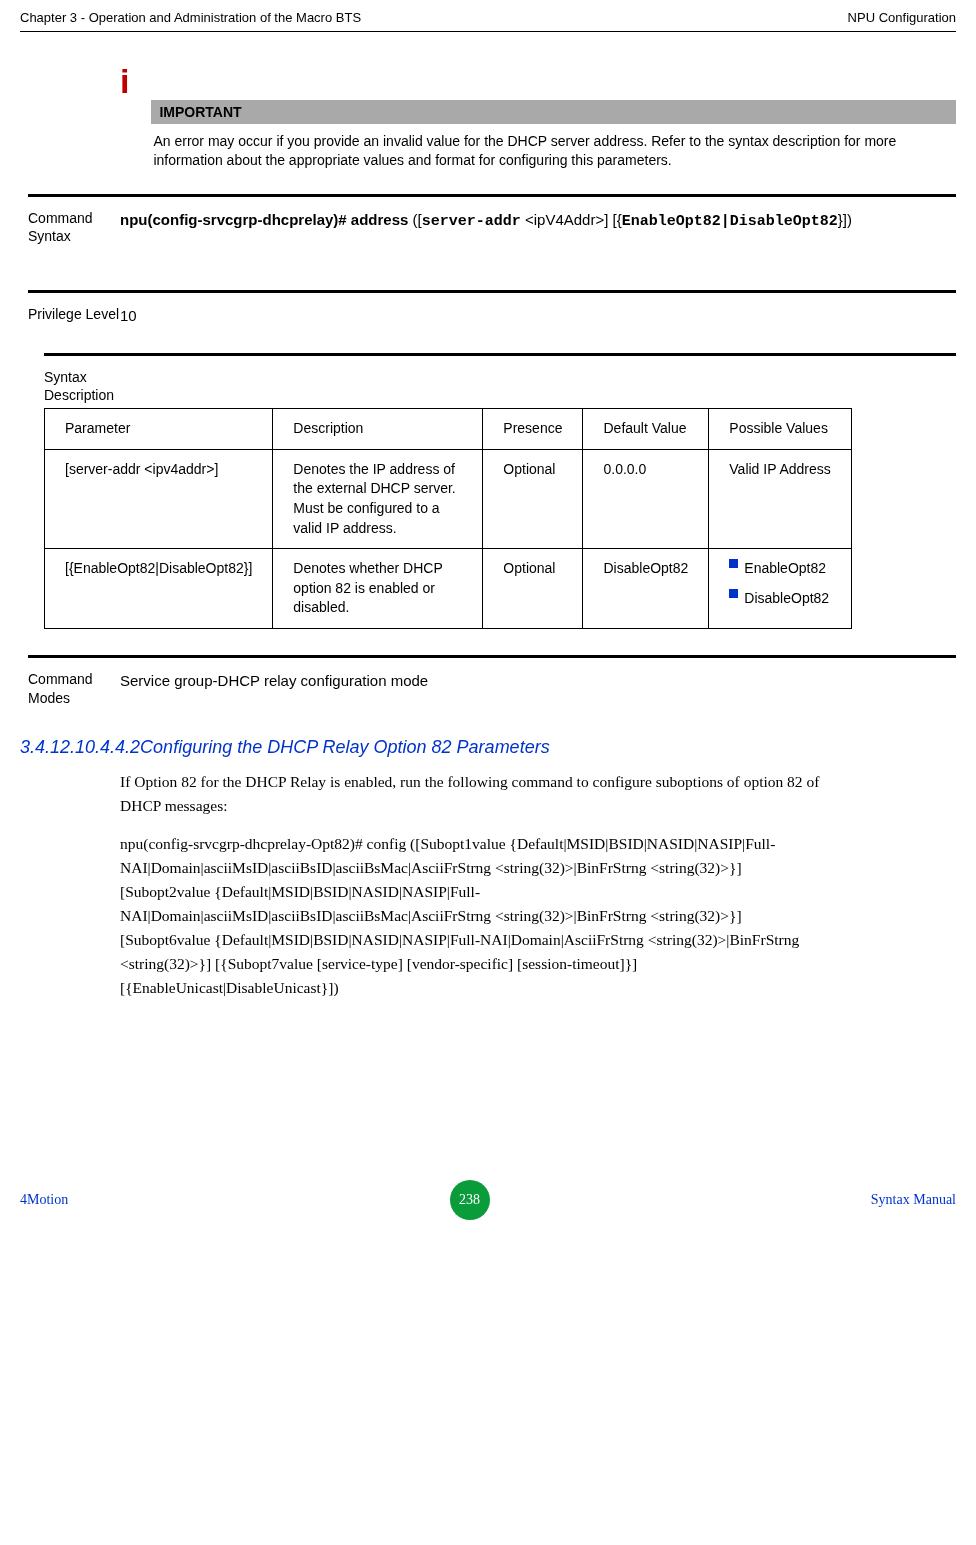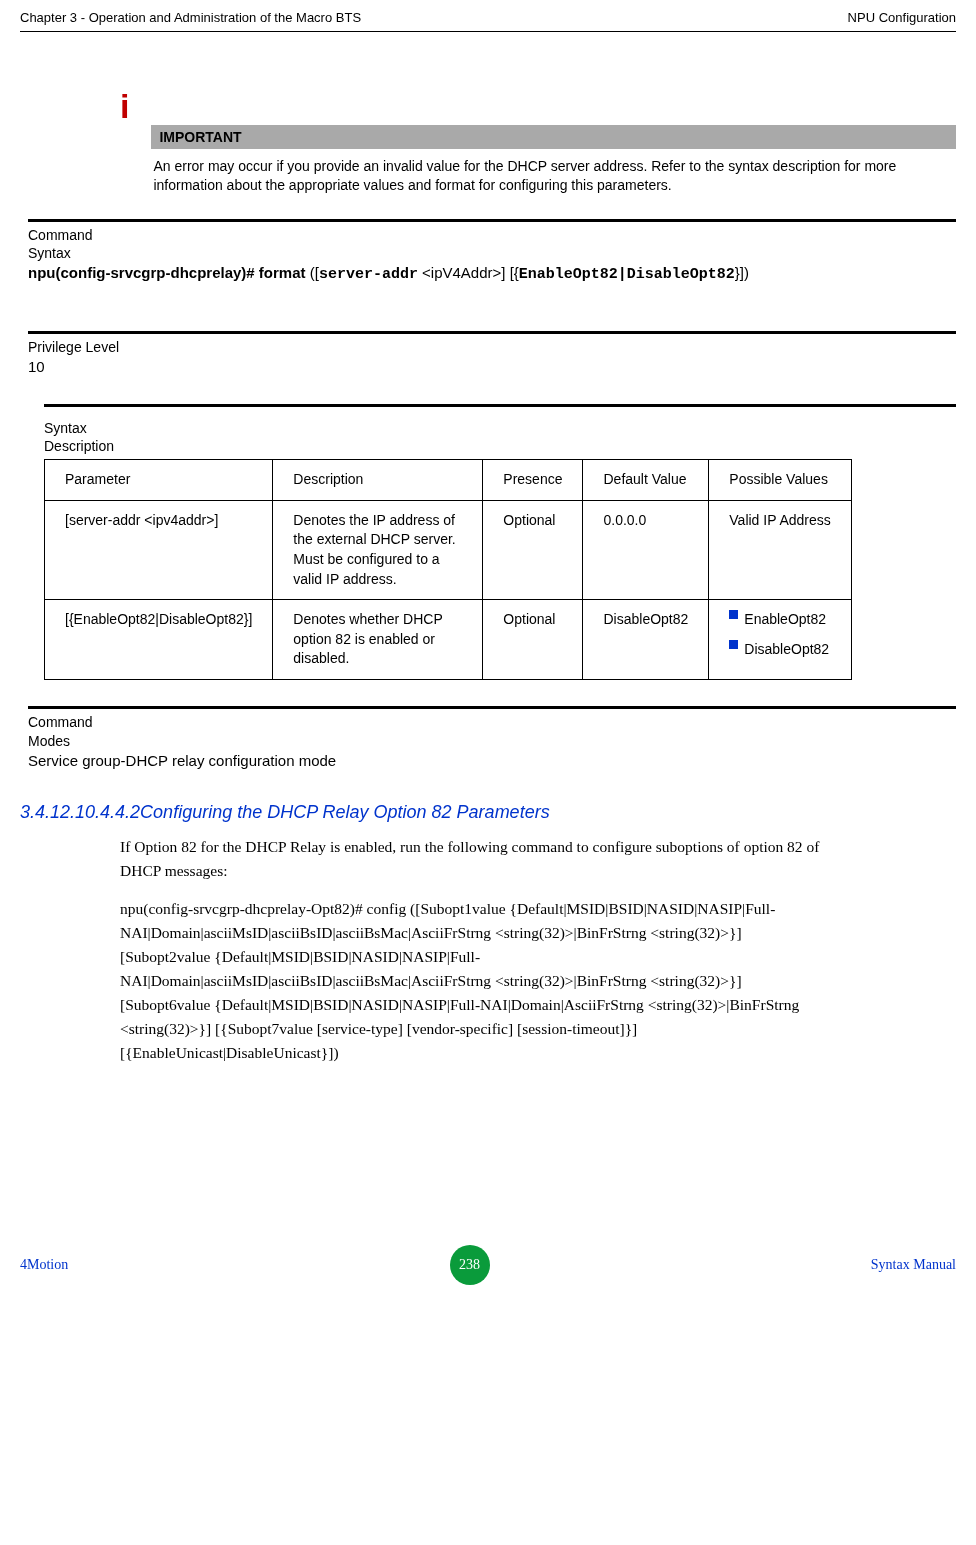--- a/index.html
+++ b/index.html
@@ -11,21 +11,21 @@
     padding: 6px 20px 10px 20px;
     width: 976px;
     background: #fff;
   }
   .topbar {
     display: flex;
     justify-content: space-between;
     font-size: 13px;
     padding: 4px 0 6px 0;
     border-bottom: 1px solid #000;
-    margin-bottom: 53px;
+    margin-bottom: 28px;
   }
   .indent {
     padding-left: 100px;
   }
   .important-block {
     display: flex;
     gap: 22px;
     align-items: flex-start;
     margin-bottom: 24px;
   }
@@ -44,24 +44,23 @@
     margin-top: 40px;
   }
   .important-body {
     padding: 0 0 0 2px;
     line-height: 1.35;
   }
   .section-row {
     display: flex;
     align-items: flex-start;
     border-top: 3px solid #000;
-    padding-top: 4px;
+    padding-top: 12px;
     margin-top: 20px;
     margin-bottom: 0;
-    flex-direction: column;
   }
   .section-row.lead { margin-left: 8px; }
   .section-label {
     width: 92px;
     font-size: 14px;
     line-height: 1.3;
   }
   .section-value {
     flex: 1;
     font-size: 15px;
@@ -146,21 +145,21 @@
     <div style="flex:1">
       <div class="important-head">IMPORTANT</div>
       <div class="important-body">An error may occur if you provide an invalid value for the DHCP server address. Refer to the syntax description for more information about the appropriate values and format for configuring this parameters.</div>
     </div>
   </div>
 </div>
 
 <div class="section-row lead">
   <div class="section-label">Command Syntax</div>
   <div class="section-value">
-    <span class="bold">npu(config-srvcgrp-dhcprelay)# format</span><span> ([</span><span class="mono">server-addr</span><span> &lt;ipV4Addr&gt;] [{</span><span class="mono">EnableOpt82|DisableOpt82</span><span>}])</span>
+    <span class="bold">npu(config-srvcgrp-dhcprelay)# address</span><span> ([</span><span class="mono">server-addr</span><span> &lt;ipV4Addr&gt;] [{</span><span class="mono">EnableOpt82|DisableOpt82</span><span>}])</span>
   </div>
 </div>
 
 <div class="section-row lead" style="margin-top:45px">
   <div class="section-label">Privilege Level</div>
   <div class="section-value">10</div>
 </div>
 
 <div class="syntax-desc-row">
   <div class="section-label">Syntax Description</div>

